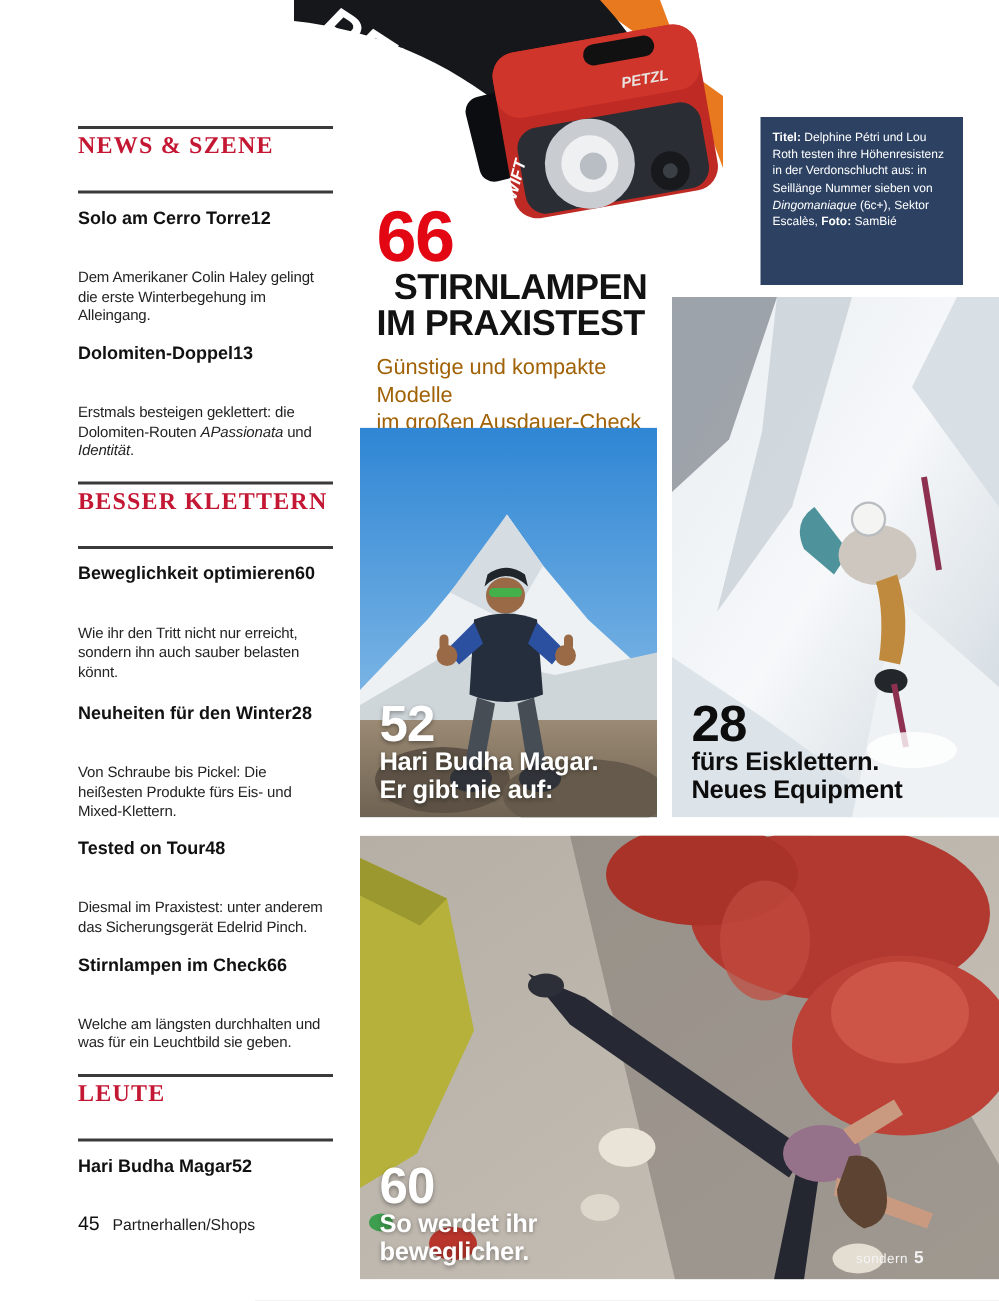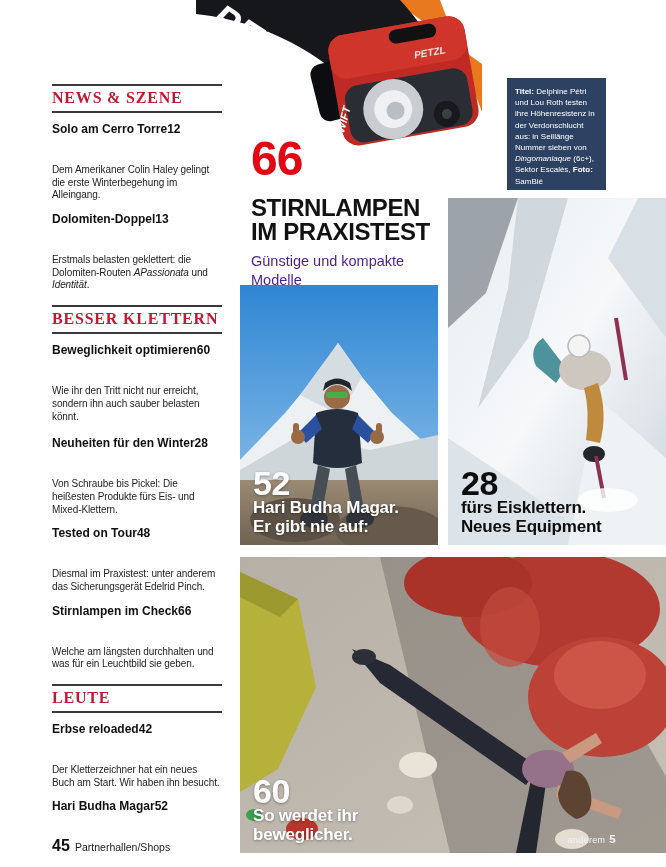--- a/index.html
+++ b/index.html
@@ -4,39 +4,39 @@
 <style>
   html,body{margin:0;padding:0;background:#e9e9e9;}
   .page{
     position:relative; width:666px; height:867px; background:#ffffff;
     font-family:"Liberation Sans", sans-serif; overflow:hidden; margin:0 auto;
     color:#141414;
   }
   
   .toc{position:absolute; left:52px; top:84px; width:170px;}
   .sec{margin-bottom:13px;}
-  .sec-head{border-top:2px solid #3a3a3a; border-bottom:2px solid #3a3a3a; padding:3px 0 4px; margin-bottom:9px;}
+  .sec-head{border-top:2px solid #3a3a3a; border-bottom:2px solid #3a3a3a; padding:3px 0 20px; margin-bottom:9px;}
   .sec-head h2{margin:0; font-family:"Liberation Serif", serif; font-weight:bold; font-size:16px; letter-spacing:0.8px; color:#c41733;}
   .toc-item{margin-bottom:10px;}
   .toc-item .row{display:flex; align-items:baseline; font-weight:bold; font-size:12px; color:#111; margin-bottom:2px;}
   .toc-item .desc{font-size:10px; line-height:1.27; color:#232323; letter-spacing:-0.1px;margin-top:28px;}
   .pg-list{margin-top:24px;}
   .pg-row{display:flex; align-items:baseline; margin-bottom:3px;}
-  .pg-num{font-weight:bold; font-size:16px; width:23px; color:#111;}
+  .pg-num{font-weight:normal; font-size:13px; width:23px; color:#111;}
   .pg-label{font-size:10.5px; color:#1c1c1c;}
   
   .feature{position:absolute; left:251px; top:139px; width:192px;}
   .feature .num{font-size:48px; font-weight:bold; color:#e30613; line-height:0.85; letter-spacing:-1px;}
   .feature .t{font-size:24px; font-weight:bold; color:#121212; line-height:1.02; letter-spacing:-0.4px;}
-  .feature .t.first{margin-top:16px;}
-  .feature .sub{font-size:14.5px; line-height:1.3; color:#4c1d95; margin-top:7px;}
+  .feature .t.first{margin-top:0;text-align:center;}
+  .feature .sub{font-size:14.5px; line-height:1.3; color:#a16207; margin-top:7px;}
   .feature .rule{height:5px; background:#121212; width:187px; margin-top:12px;}
   
   .cover-note{
-    position:absolute; left:507px; top:78px; width:99px; height:112px; box-sizing:border-box;
+    position:absolute; left:507px; top:78px; width:135px; height:112px; box-sizing:border-box;
     background:#2d4263; color:#ffffff; padding:8px 8px; font-size:8px; line-height:1.4;
   }
   .cover-note b{font-weight:bold;}
   .cover-note i{font-style:italic;}
   
   .photo{position:absolute; overflow:hidden;}
   .photo svg{display:block; width:100%; height:100%;}
   #photo-hari{left:240px; top:285px; width:198px; height:260px;}
   #photo-ice{left:448px; top:198px; width:218px; height:347px;}
   #photo-boulder{left:240px; top:557px; width:426px; height:296px;}
@@ -112,21 +112,21 @@
           <span>Solo am Cerro Torre</span>
           <span>12</span>
         </div>
         <div class="desc">Dem Amerikaner Colin Haley gelingt die erste Winterbegehung im Alleingang.</div>
       </div>
       <div class="toc-item">
         <div class="row">
           <span>Dolomiten-Doppel</span>
           <span>13</span>
         </div>
-        <div class="desc"><span>Erstmals belasten geklettert: die Dolomiten-Routen </span><i>APassionata</i><span> und </span><i>Identität</i><span>.</span></div>
+        <div class="desc"><span>Erstmals besteigen geklettert: die Dolomiten-Routen </span><i>APassionata</i><span> und </span><i>Identität</i><span>.</span></div>
       </div>
     </div>
 
     <div class="sec">
       <div class="sec-head">
         <h2>BESSER KLETTERN</h2>
       </div>
       <div class="toc-item">
         <div class="row">
           <span>Beweglichkeit optimieren</span>
@@ -156,27 +156,20 @@
           <span>Stirnlampen im Check</span>
           <span>66</span>
         </div>
         <div class="desc">Welche am längsten durchhalten und was für ein Leuchtbild sie geben.</div>
       </div>
     </div>
 
     <div class="sec">
       <div class="sec-head">
         <h2>LEUTE</h2>
-      </div>
-      <div class="toc-item">
-        <div class="row">
-          <span>Erbse reloaded</span>
-          <span>42</span>
-        </div>
-        <div class="desc">Der Kletterzeichner hat ein neues Buch am Start. Wir haben ihn besucht.</div>
       </div>
       <div class="toc-item">
         <div class="row">
           <span>Hari Budha Magar</span>
           <span>52</span>
         </div>
       </div>
     </div>
 
     <div class="pg-list">
@@ -295,17 +288,17 @@
         <path d="M326,214 Q344,210 350,232 Q356,258 336,262 Q318,252 318,236 Z" fill="#5d4331"></path>
         <ellipse cx="124" cy="100" rx="12" ry="8" fill="#2d2f38"></ellipse>
       </g>
     </svg>
     <div class="caption">
       <div class="cnum">60</div>
       <div class="cline">So werdet ihr</div>
       <div class="cline">beweglicher.</div>
     </div>
     <div class="page-brand">
-      <span>anderem</span><b>5</b>
+      <span>sondern</span><b>5</b>
     </div>
   </div>
 
 </div>
 
 </body></html>

